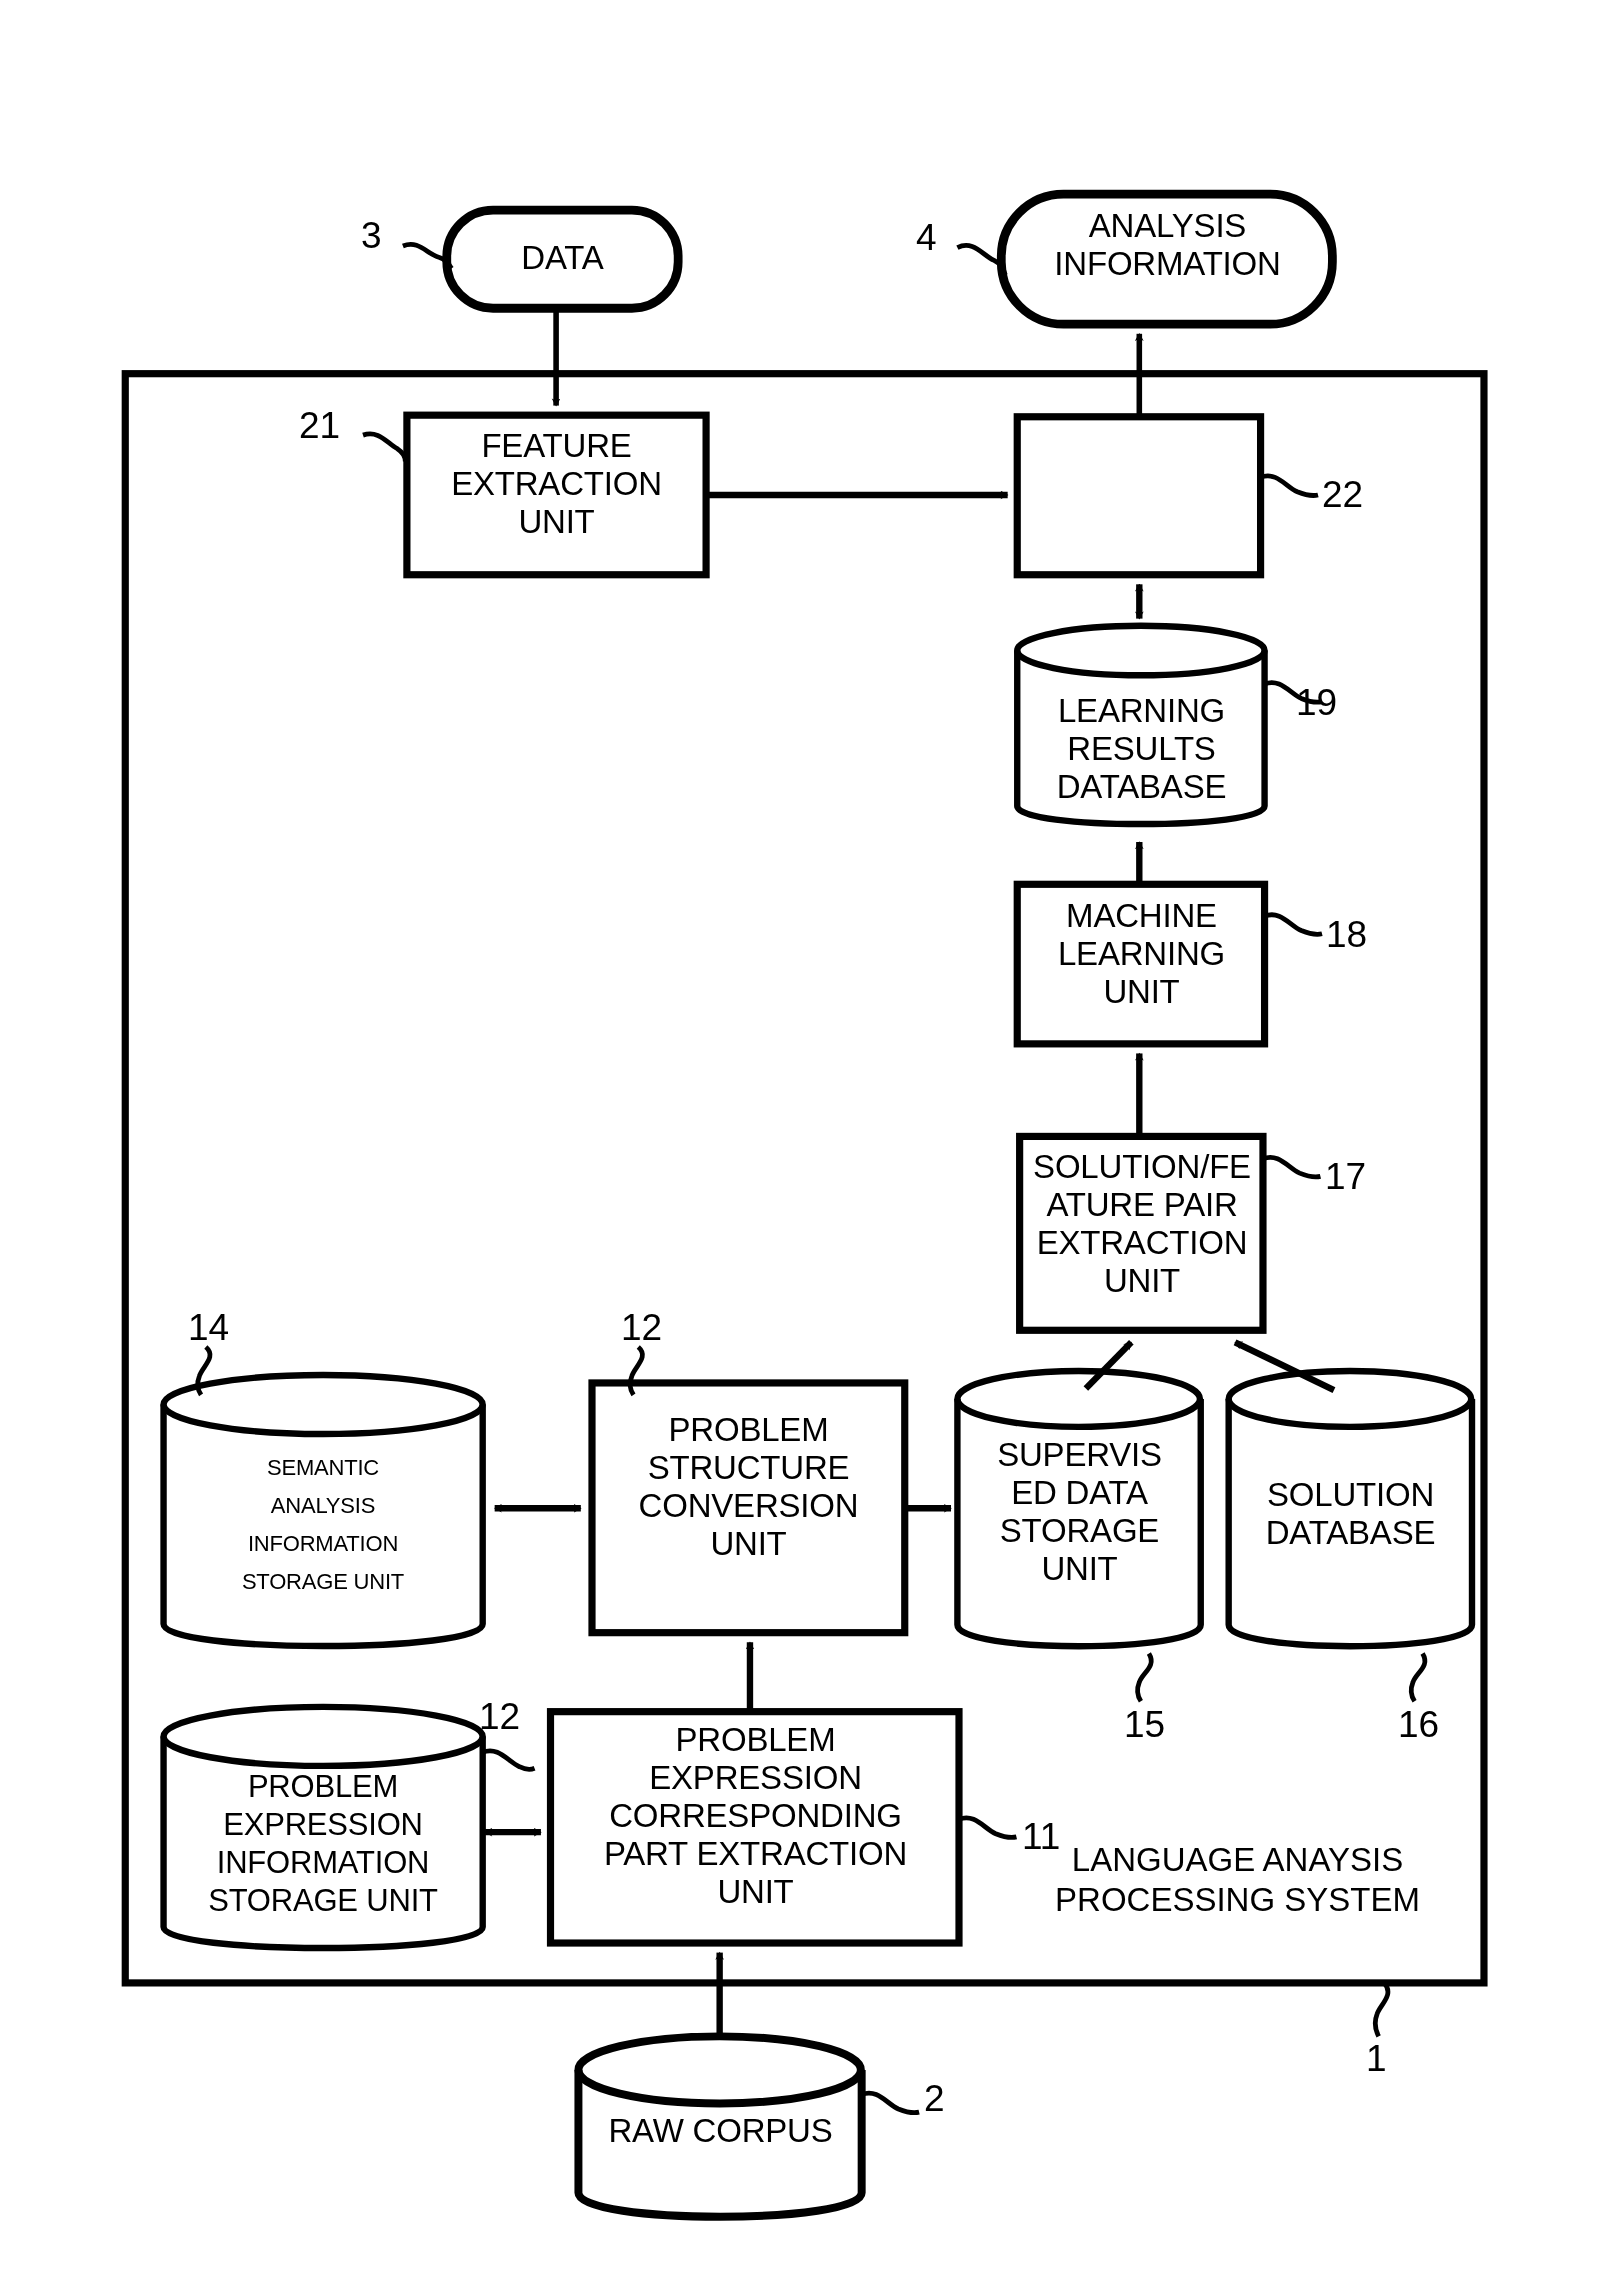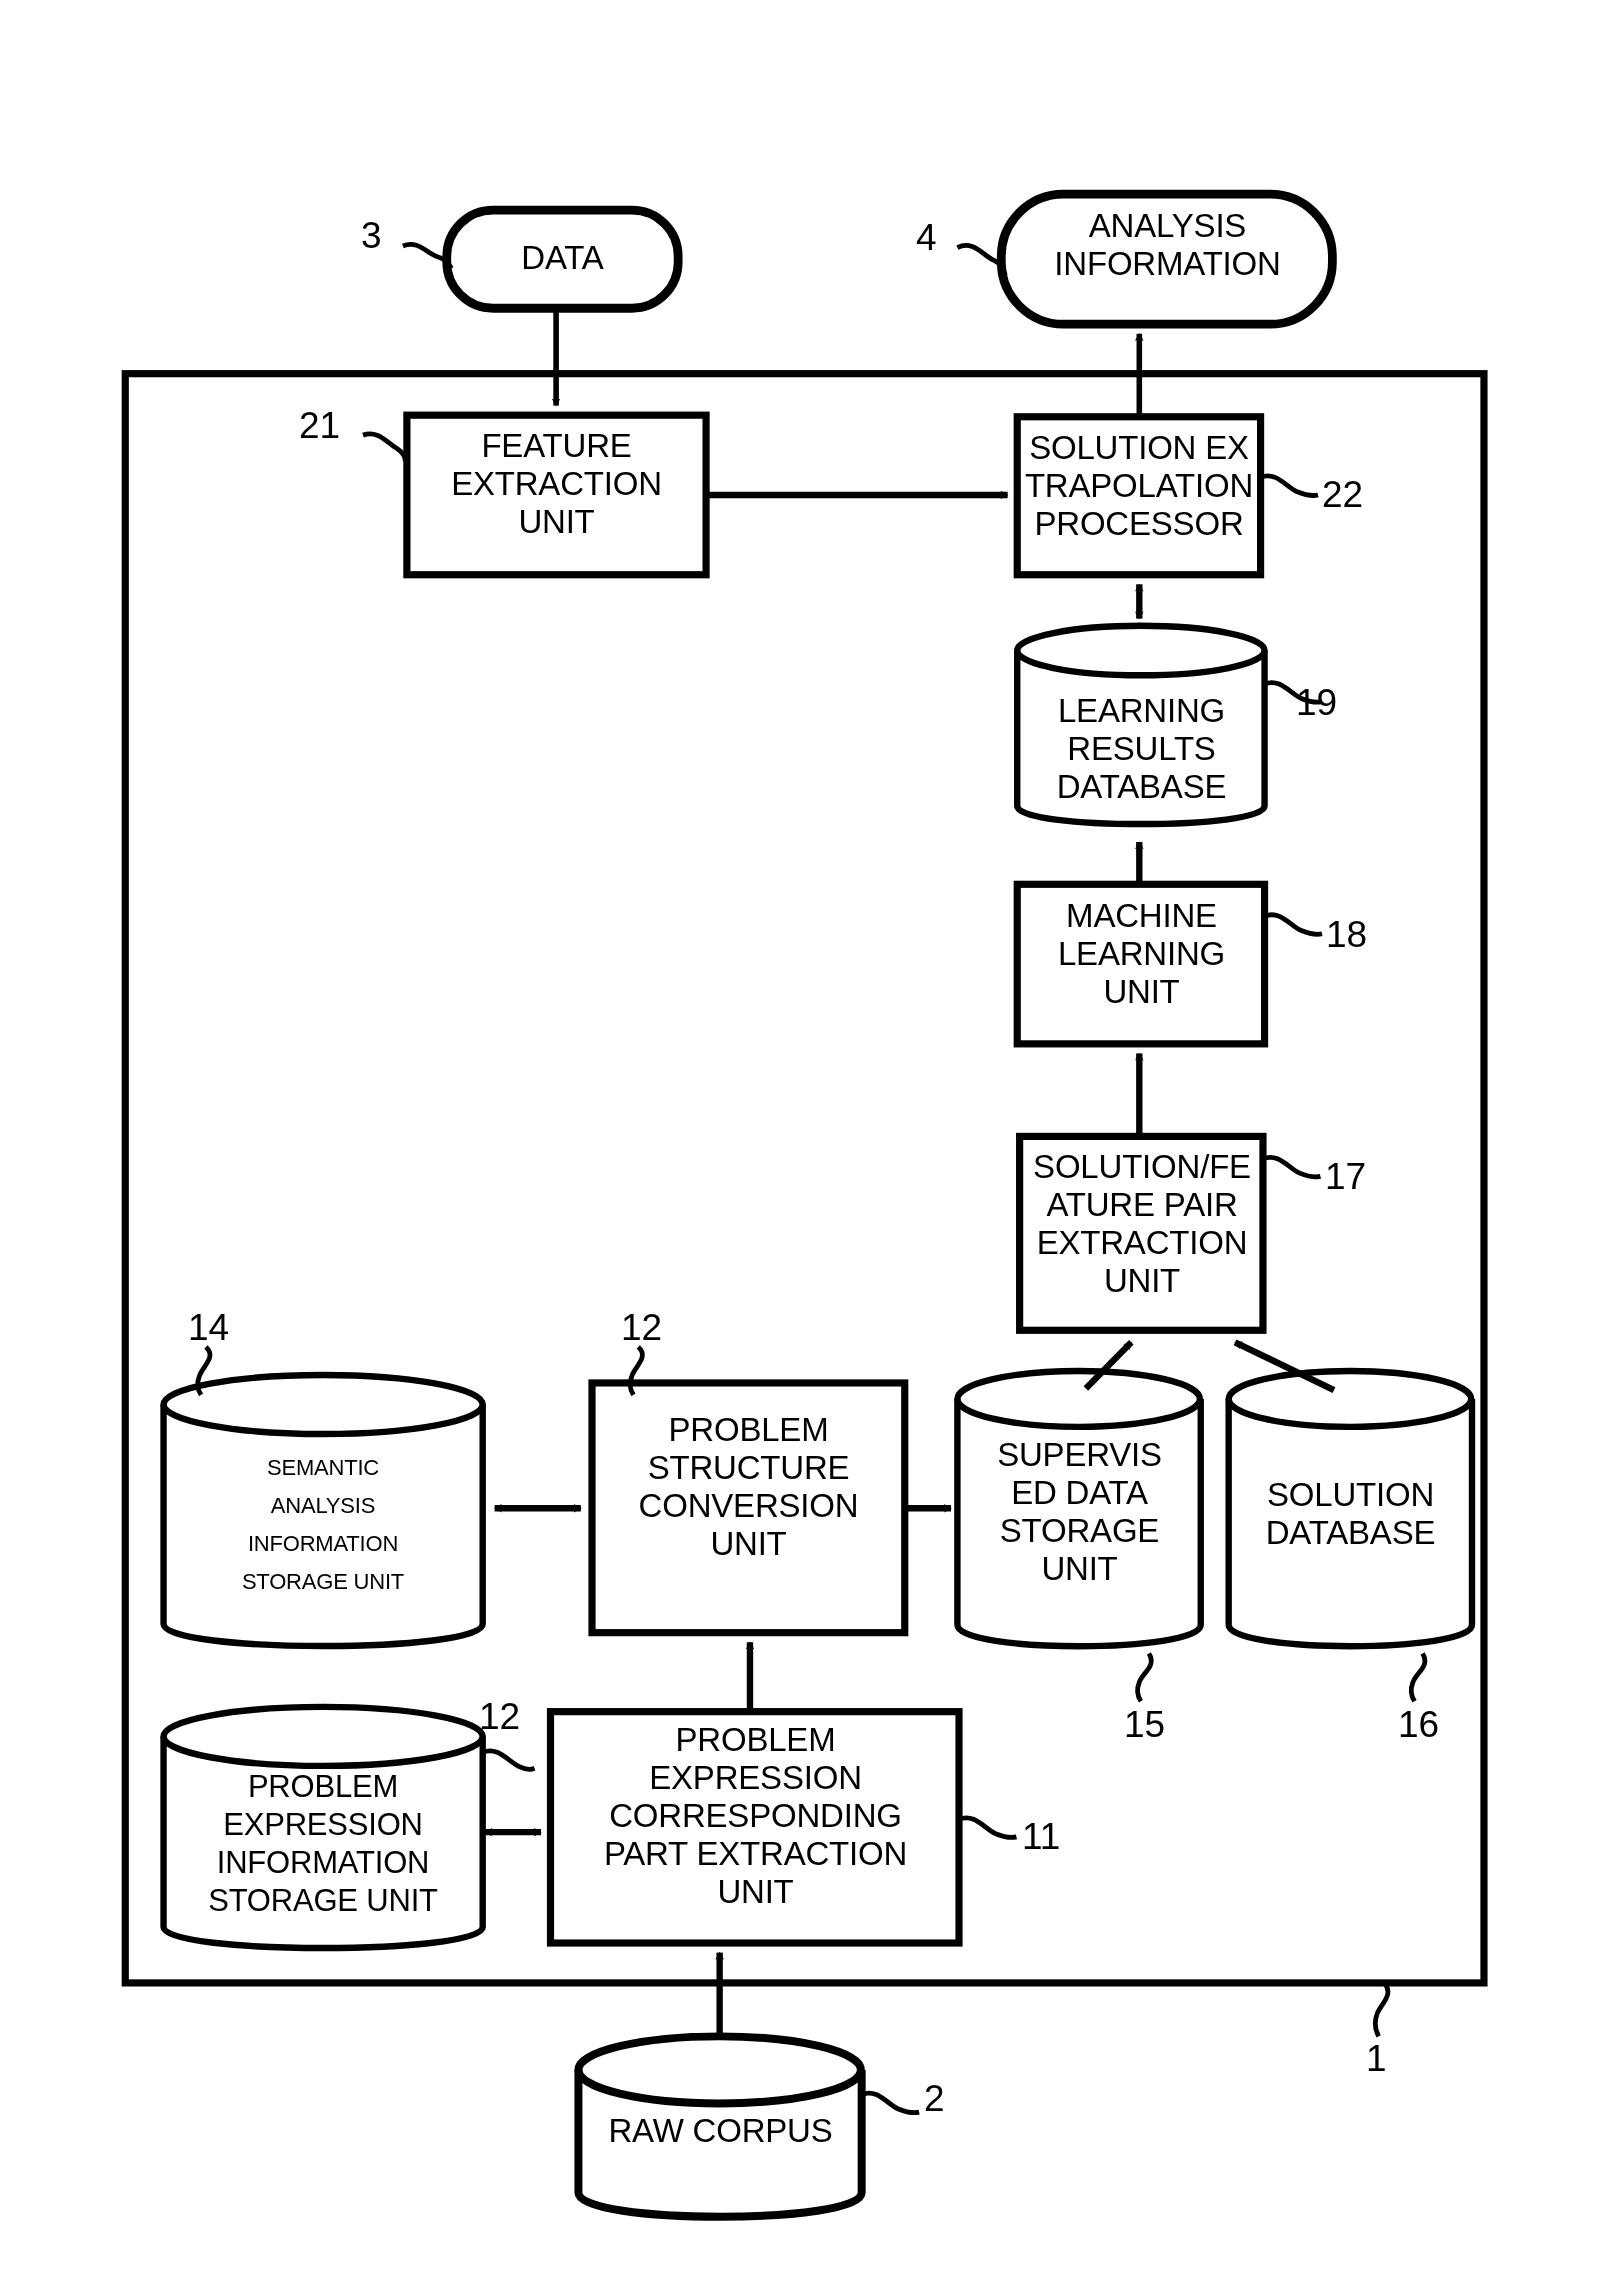--- a/index.html
+++ b/index.html
@@ -160,23 +160,20 @@
   <div class="refnum" style="left:916px; top:219px;">4</div>
 
   <div class="lbl" style="left:579px; top:2112px; width:283px;">RAW CORPUS</div>
   <div class="refnum" style="left:924px; top:2080px;">2</div>
 
   <div class="lbl" style="left:407px; top:427px; width:299px;">FEATURE
 EXTRACTION
 UNIT</div>
   <div class="refnum" style="left:299px; top:407px;">21</div>
 
-  <div class="lbl" style="left:1015px; top:429px; width:248px;">SOLUTION EX
-TRAPOLATION
-PROCESSOR</div>
   <div class="refnum" style="left:1322px; top:476px;">22</div>
 
   <div class="lbl" style="left:1018px; top:897px; width:247px;">MACHINE
 LEARNING
 UNIT</div>
   <div class="refnum" style="left:1326px; top:916px;">18</div>
 
   <div class="lbl" style="left:1018px; top:1148px; width:248px;">SOLUTION/FE
 ATURE PAIR
 EXTRACTION
@@ -216,16 +213,18 @@
   <div class="lbl" style="left:1229px; top:1476px; width:243px;">SOLUTION
 DATABASE</div>
   <div class="refnum" style="left:1398px; top:1706px;">16</div>
 
   <div class="lbl" style="left:158px; top:1768px; width:330px; font-size:31px; line-height:38px;">PROBLEM
 EXPRESSION
 INFORMATION
 STORAGE UNIT</div>
   <div class="refnum" style="left:479px; top:1698px;">12</div>
 
+  <div class="sysname" style="left:990px; top:1840px; width:495px;">LANGUAGE ANAYSIS
+PROCESSING SYSTEM</div>
   <div class="refnum" style="left:1366px; top:2040px;">1</div>
 
 </div>
 
 
 </body></html>

